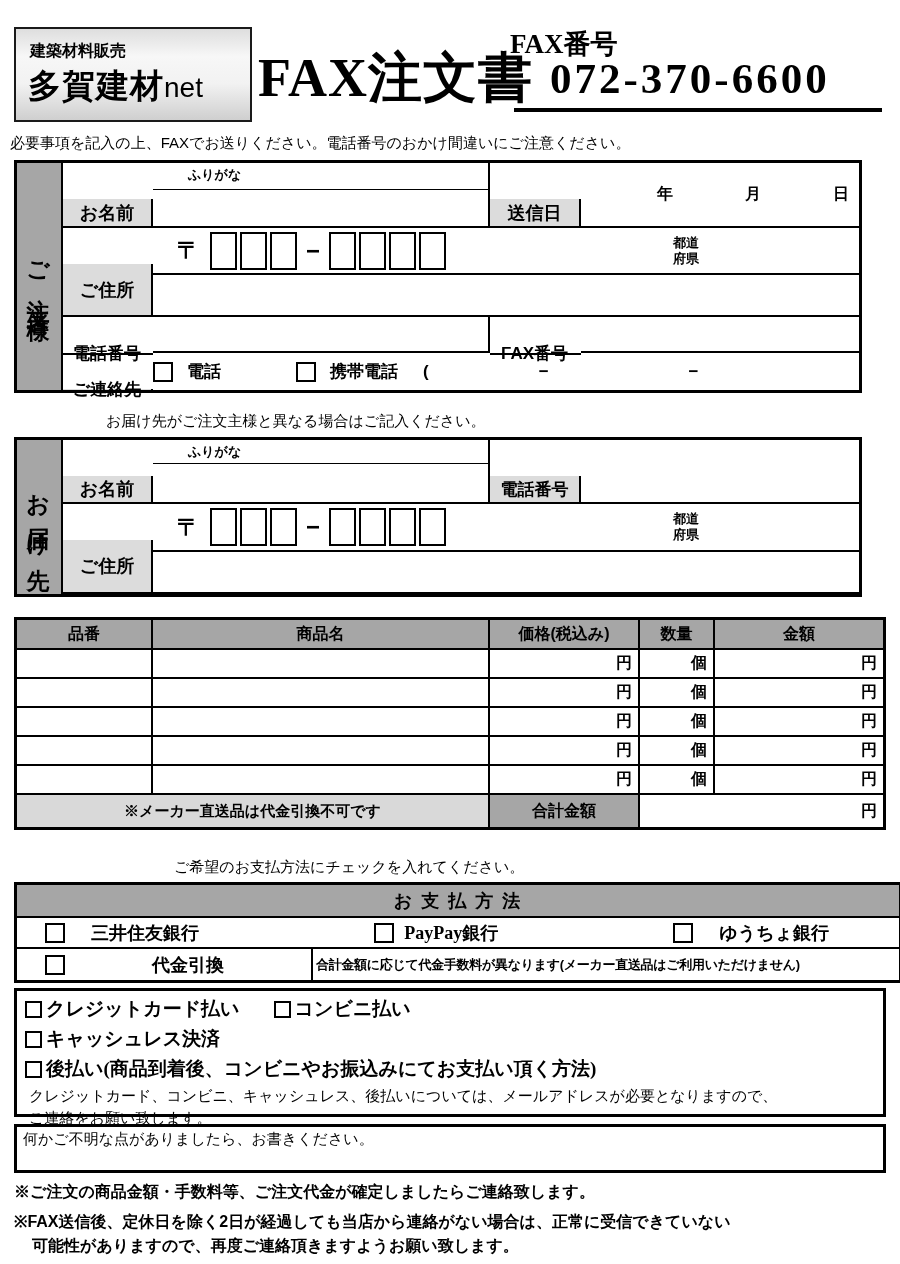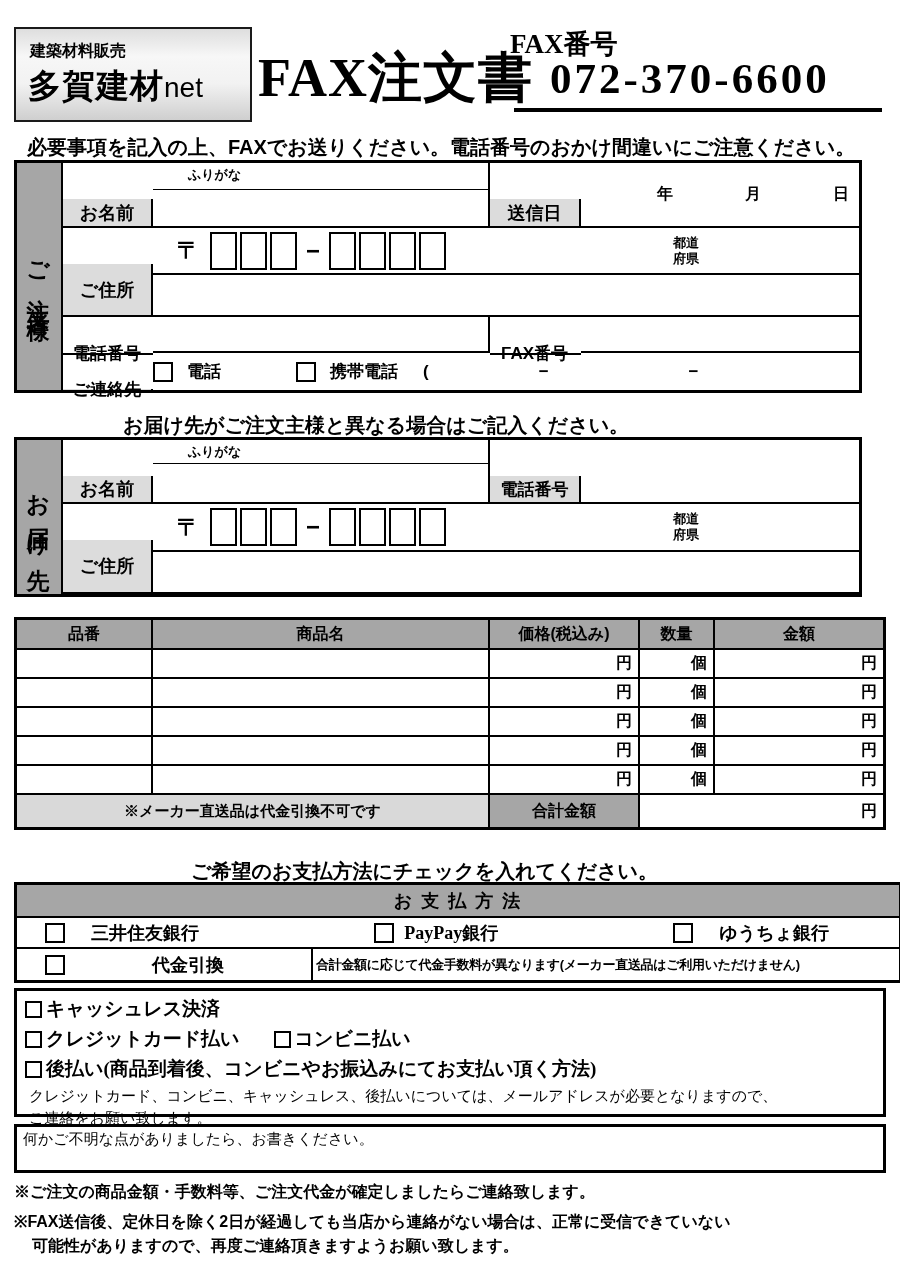--- a/index.html
+++ b/index.html
@@ -11,21 +11,21 @@
   .logo { left:14px; top:27px; width:238px; height:95px; border:2px solid #1a1a1a;
           background:linear-gradient(180deg,#dedede 0%,#f7f7f7 30%,#f2f2f2 60%,#cfcfcf 100%); }
   .logo-tagline { font-size:16px; font-weight:bold; margin:12px 0 0 14px; }
   .logo-name { margin:2px 0 0 12px; font-size:33px; font-weight:bold; letter-spacing:1px; }
   .logo-net { font-size:28px; font-weight:normal; letter-spacing:0; }
   .doc-title { left:258px; top:42px; font-family:"Liberation Serif", serif; font-weight:bold; font-size:54px; letter-spacing:1px; }
   .fax-label { left:510px; top:26px; font-family:"Liberation Serif", serif; font-weight:bold; font-size:27px; }
   .fax-number { left:550px; top:54px; font-family:"Liberation Serif", serif; font-weight:bold; font-size:43px; letter-spacing:3px; }
   .fax-underline { left:514px; top:108px; width:368px; height:4px; background:#000; }
 
-  .inst { font-size:20px; font-weight:bold;margin-left:17px; }
+  .inst { font-size:15px; font-weight:normal; }
   .inst-top { left:10px; top:134px; }
   .inst-delivery { left:106px; top:412px; }
   .inst-payment { left:174px; top:858px; }
 
   
   .tbl { display:grid; border:3px solid #000; background:#fff; }
   .br { border-right:2px solid #000; }
   .bb { border-bottom:2px solid #000; }
   .bbt { border-bottom:1.5px solid #000; }
   .band { background:#a6a6a6; display:flex; align-items:center; justify-content:center; }
@@ -264,31 +264,31 @@
   <div class="codcell br" style="grid-area:3/1/4/2">
     <span class="cb"></span>
     <span class="codlab">代金引換</span>
   </div>
   <div class="codnote" style="grid-area:3/2/4/3">合計金額に応じて代金手数料が異なります(メーカー直送品はご利用いただけません)</div>
 </div>
 
 <div class="abs xbox">
   <div class="xline">
     <span class="cbx"></span>
-    <span>キャッシュレス決済</span>
-  </div>
-  <div class="xline">
-    <span class="cbx"></span>
     <span>クレジットカード払い</span>
     <span class="xgap"></span>
     <span class="cbx"></span>
     <span>コンビニ払い</span>
   </div>
   <div class="xline">
     <span class="cbx"></span>
+    <span>キャッシュレス決済</span>
+  </div>
+  <div class="xline">
+    <span class="cbx"></span>
     <span>後払い(商品到着後、コンビニやお振込みにてお支払い頂く方法)</span>
   </div>
   <div class="xnote">
     <div>クレジットカード、コンビニ、キャッシュレス、後払いについては、メールアドレスが必要となりますので、</div>
     <div>ご連絡をお願い致します。</div>
   </div>
 </div>
 
 <div class="abs cbox">
   <span>何かご不明な点がありましたら、お書きください。</span>

